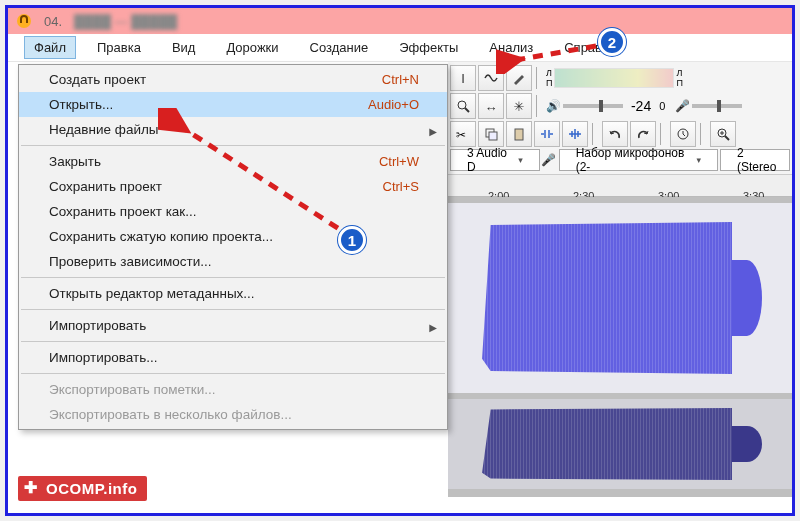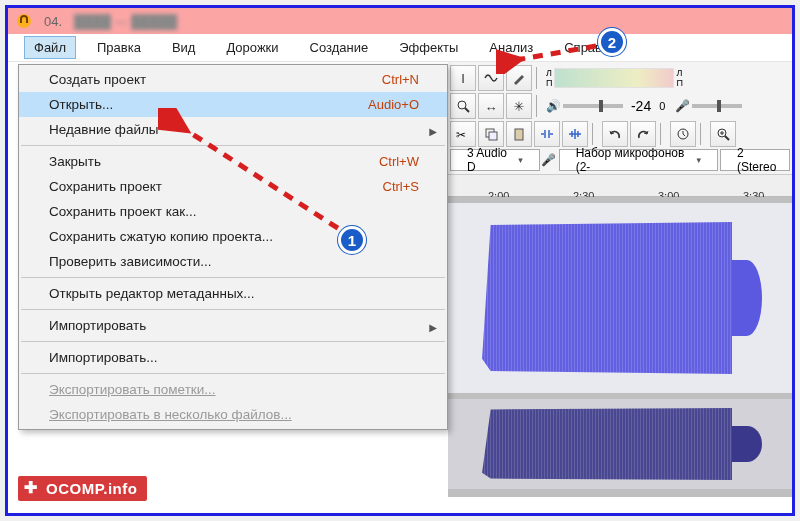--- a/index.html
+++ b/index.html
@@ -118,21 +118,21 @@
     z-index: 50;
     padding: 2px 0;
   }
   .dd-item {
     display: flex; align-items: flex-end;
     padding: 5px 28px 5px 30px;
     color: #222; font-size: 13.5px;
     position: relative;
   }
   .dd-item.highlight { background: #bfe0fb; }
-  .dd-item.disabled { color: #9a9a9a; text-decoration: underline; }
+  .dd-item.disabled { color: #9a9a9a; }
   .dd-shortcut { margin-left: auto; color: #c2410c; font-size: 13px; }
   .dd-item .sub { position: absolute; right: 10px; font-size: 10px; color:#555; }
   .dd-sep { height: 1px; background: #c8c8c8; margin: 3px 2px; }
   
   .badge {
     position: absolute; width: 28px; height: 28px; border-radius: 50%;
     background: #1a5cc8; color: #fff; border: 3px solid #fff;
     box-shadow: 0 0 0 1px #1a5cc8;
     display: flex; align-items: center; justify-content: center;
     font-weight: bold; font-size: 15px; z-index: 90;

